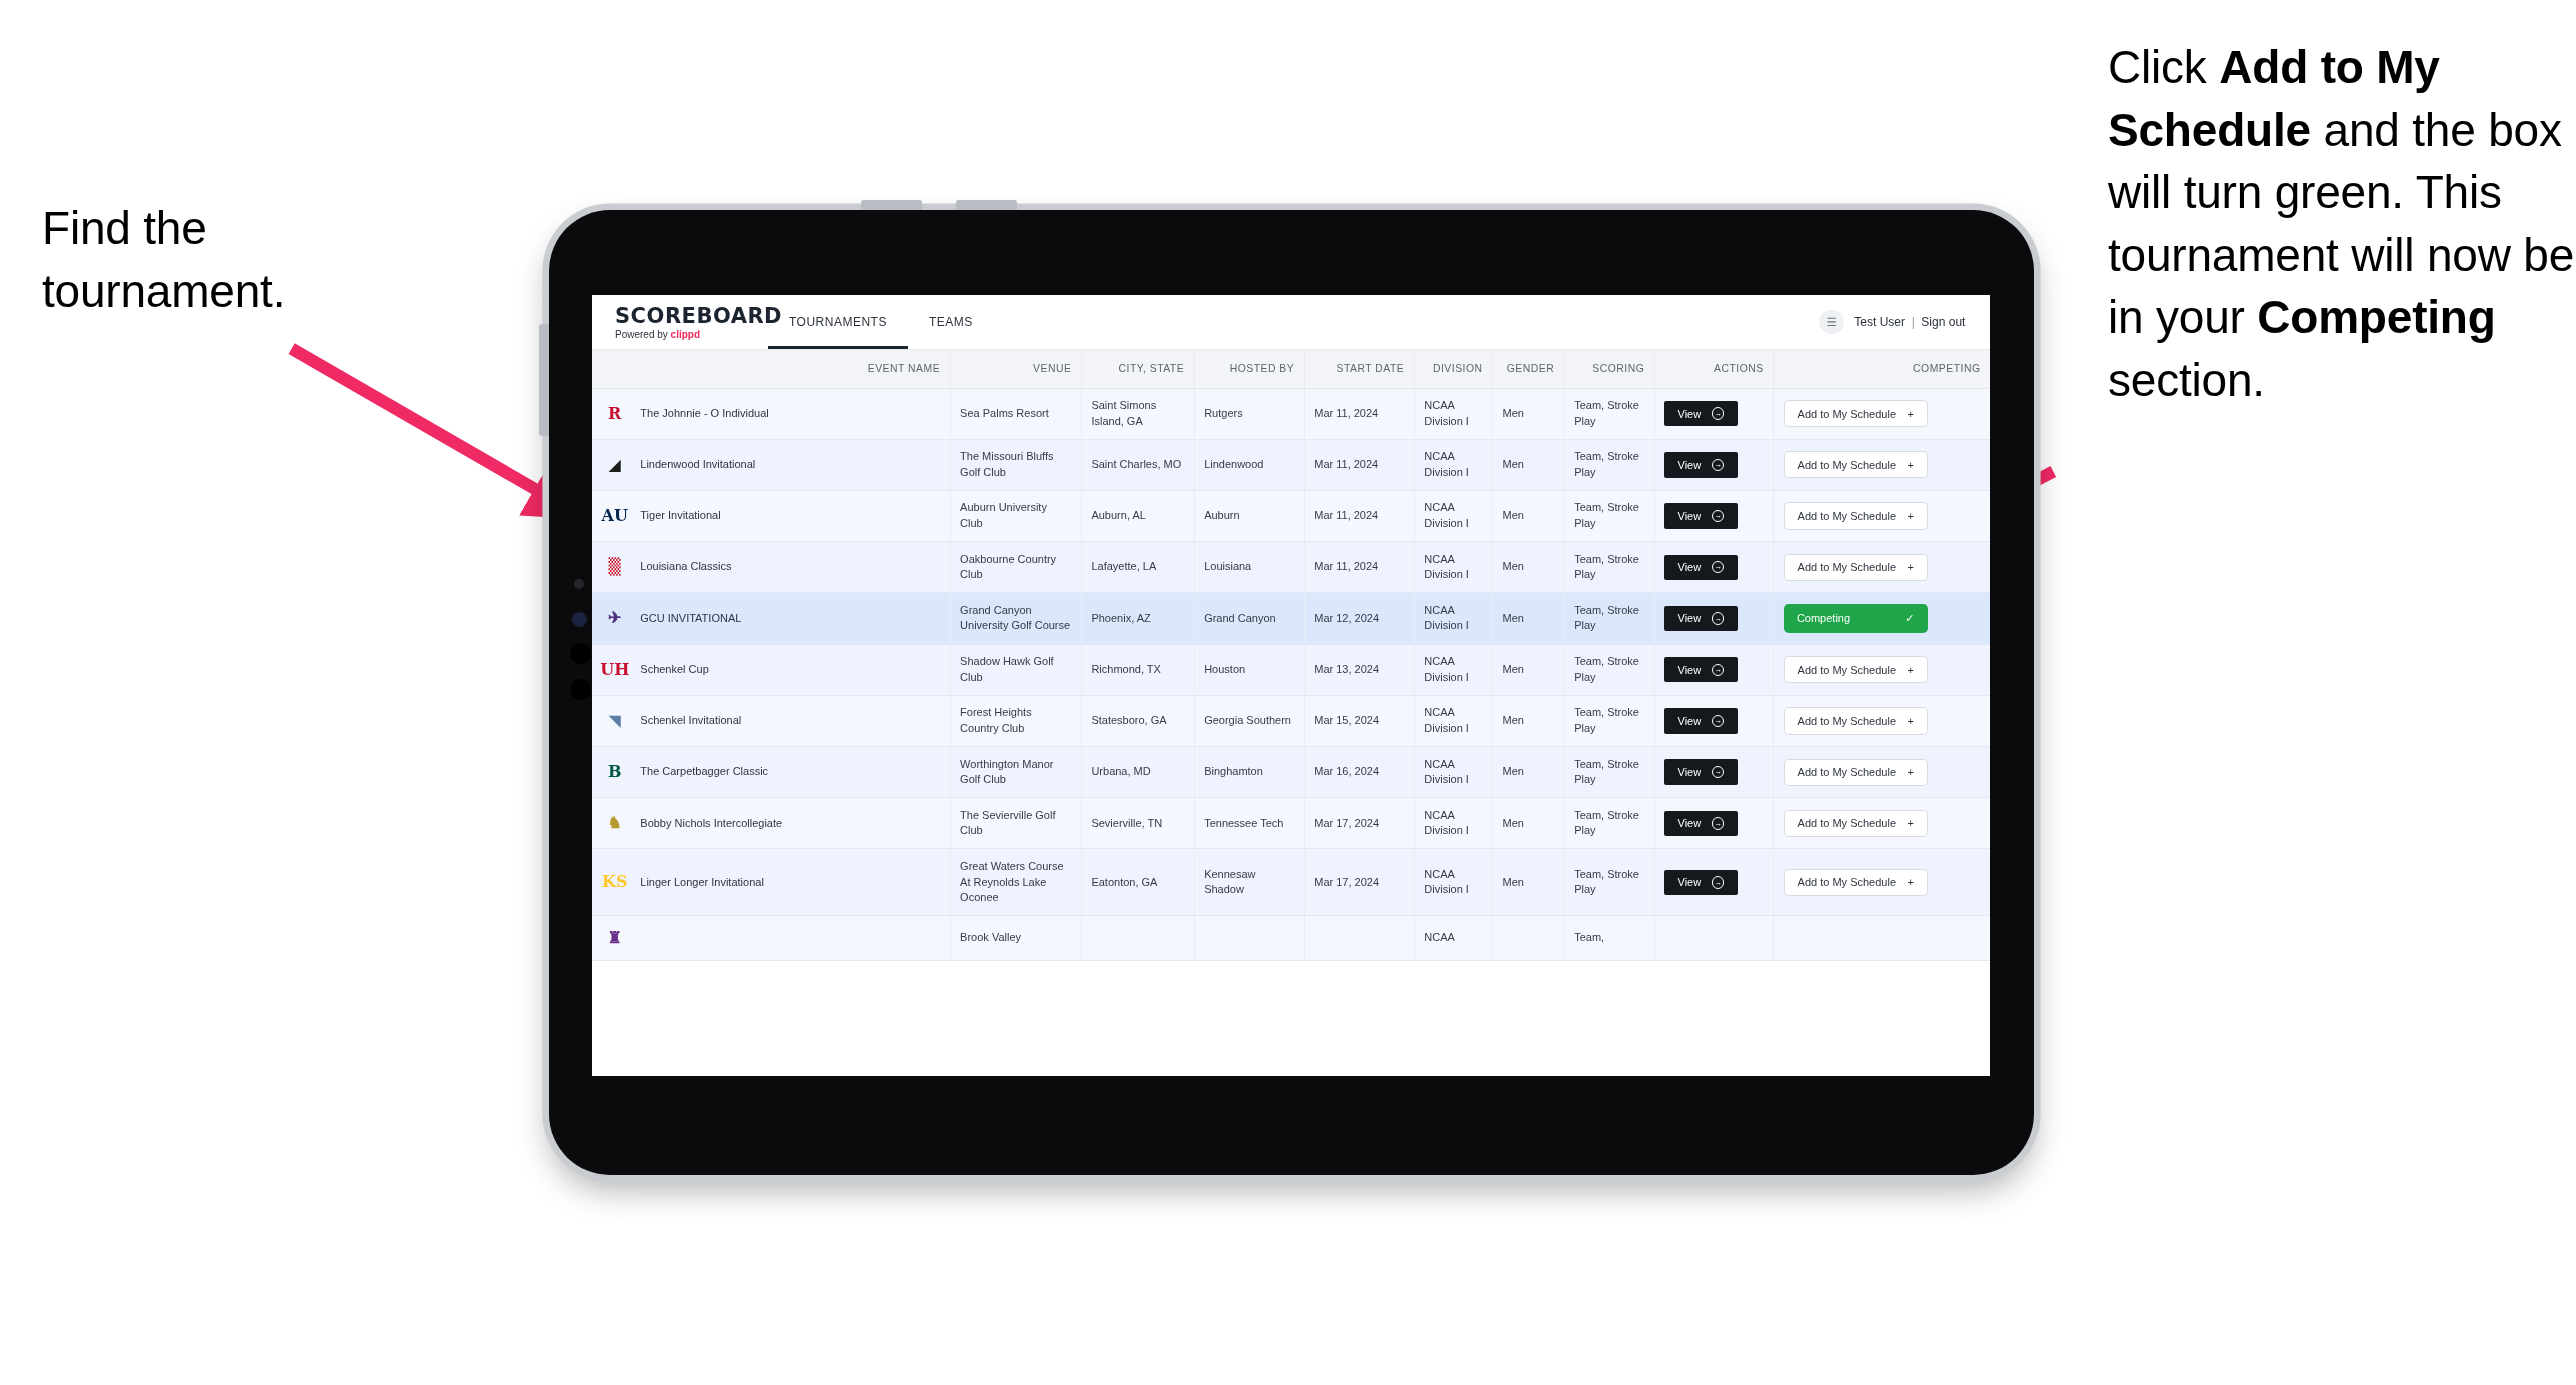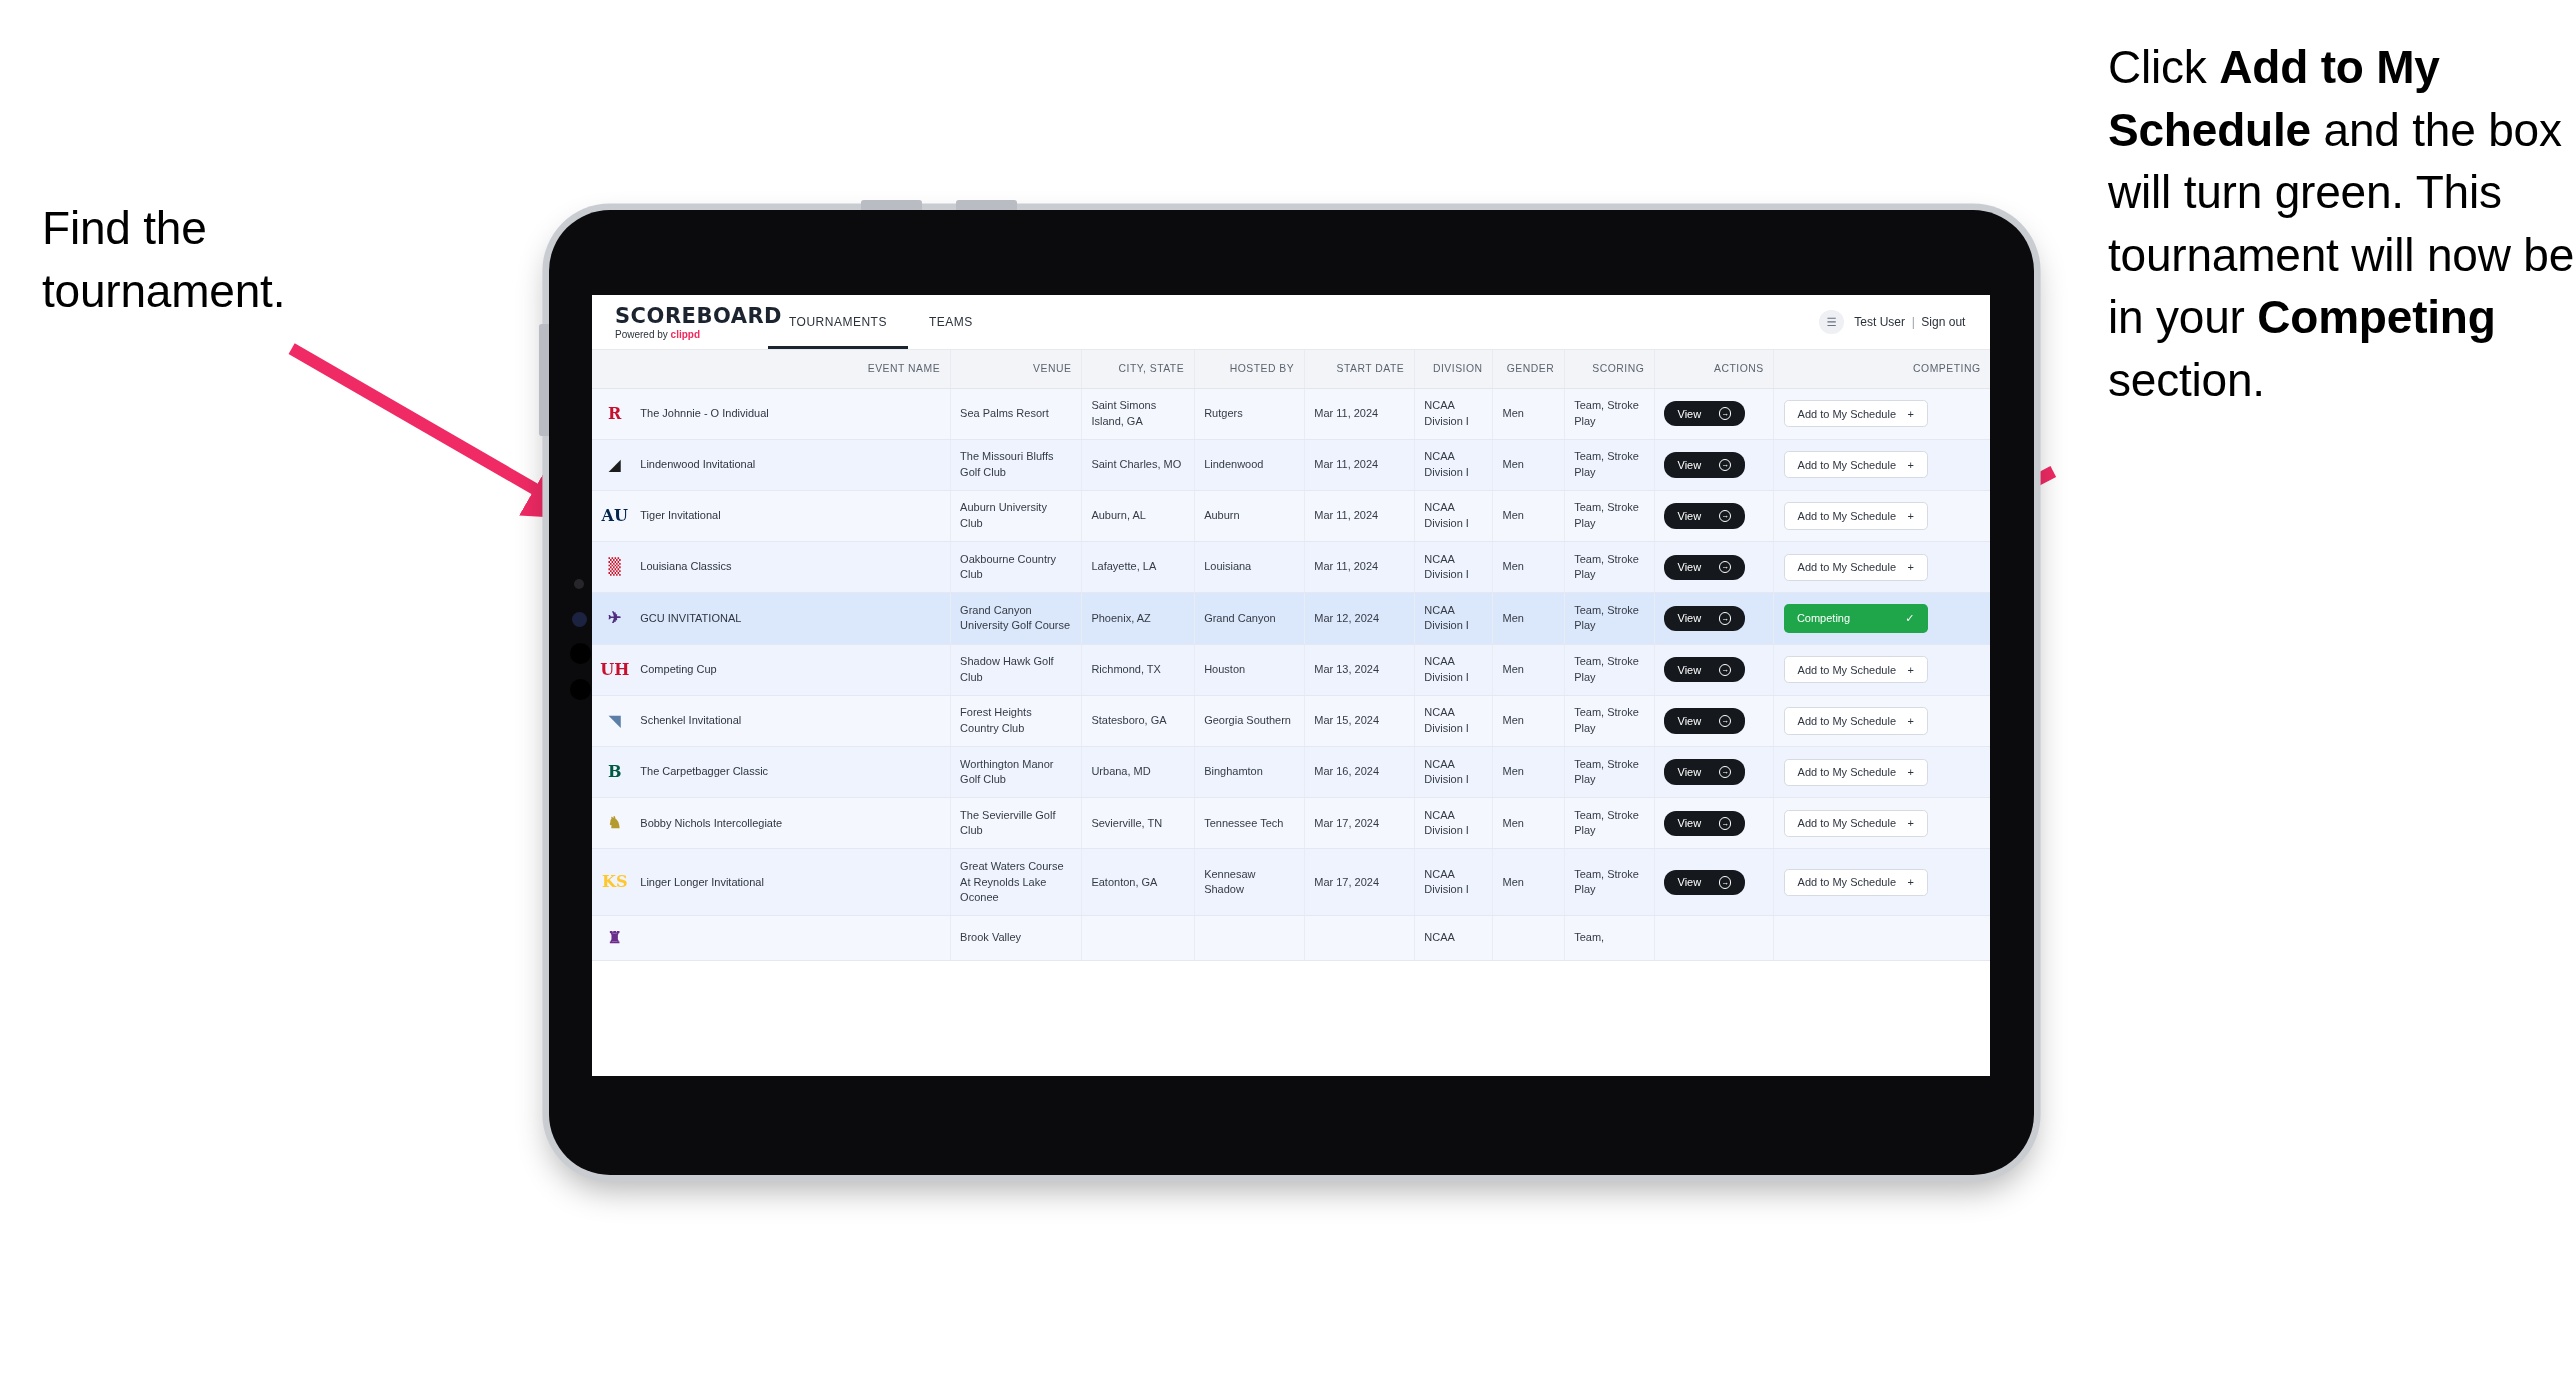--- a/index.html
+++ b/index.html
@@ -133,23 +133,23 @@
   .evcell { display: flex; align-items: center; gap: 12.3px; }
   .logo {
     width: 26.5px; height: 24.6px; flex: none;
     display: flex; align-items: center; justify-content: center;
     font-size: 16px; font-weight: 800; line-height: 1;
     font-family: "DejaVu Serif", serif;
   }
   .evname { font-size: 11px; color: #2f3540; }
 
   .btn-view {
-    display: inline-flex; align-items: center; gap: 18px;
+    display: inline-flex; align-items: center; gap: 11px;
     background: #15181d; color: #fff;
-    border-radius: 12px; padding: 6.6px 13.2px;
+    border-radius: 2px; padding: 6.6px 13.2px;
     font-size: 11px; cursor: pointer; border: none;
   }
   .btn-view .circ {
     width: 12.3px; height: 12.3px; border-radius: 50%;
     border: 1.1px solid #fff; display: inline-flex;
     align-items: center; justify-content: center;
     font-size: 7.6px; line-height: 1;
   }
   .btn-add {
     display: inline-flex; align-items: center; justify-content: center; gap: 11.4px;
@@ -376,21 +376,21 @@
                   </button></td>
                 <td><button class="btn-competing">
                     <span>Competing</span>
                     <span>✓</span>
                   </button></td>
               </tr>
               <tr class="alt">
                 <td>
                   <div class="evcell">
                     <span class="logo" style="color: rgb(200, 16, 46);">UH</span>
-                    <span class="evname">Competing Cup</span>
+                    <span class="evname">Schenkel Cup</span>
                   </div>
                 </td>
                 <td>Shadow Hawk Golf Club</td>
                 <td>Richmond, TX</td>
                 <td>Houston</td>
                 <td>Mar 13, 2024</td>
                 <td>NCAA Division I</td>
                 <td>Men</td>
                 <td>Team, Stroke Play</td>
                 <td><button class="btn-view">

